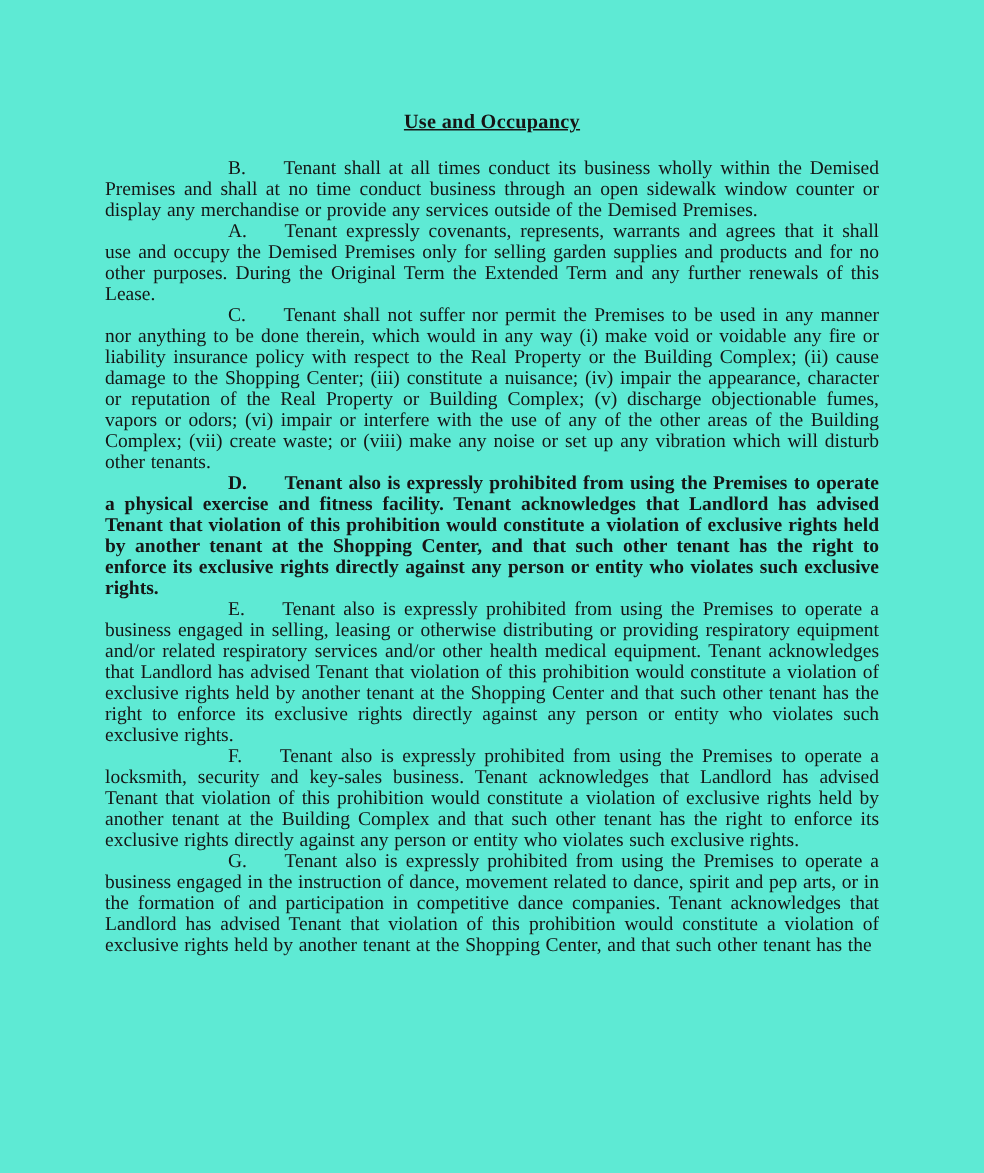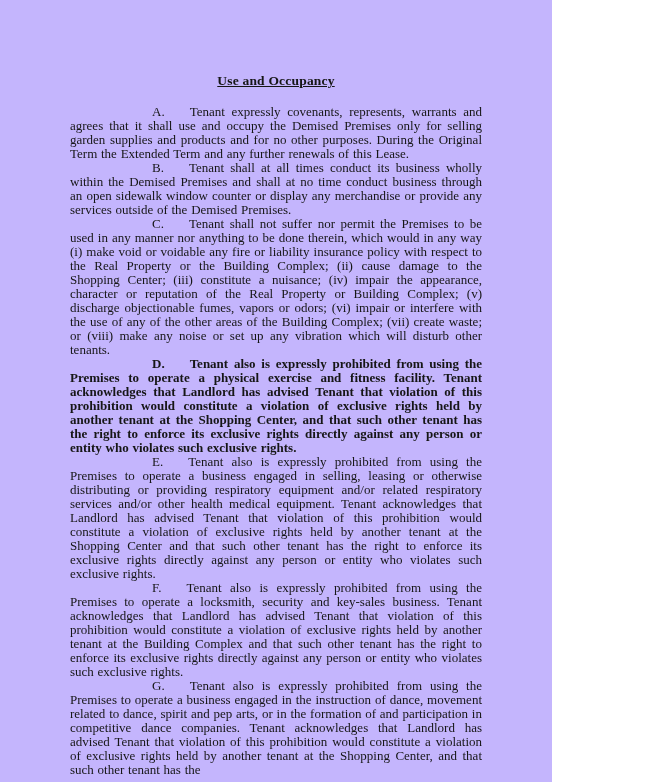--- a/index.html
+++ b/index.html
@@ -8,24 +8,24 @@
   }
   body {
     width: 656px;
     height: 782px;
     background: #ffffff;
     overflow: hidden;
     font-family: "Liberation Serif", "DejaVu Serif", serif;
   }
   .page {
     box-sizing: border-box;
-    width: 552px;
+    width: 656px;
     height: 782px;
     padding: 73px 70px 0 70px;
-    background: #c4b5fd;
+    background: #5eead4;
     color: #161616;
   }
   .doc-title {
     text-align: center;
     font-weight: bold;
     text-decoration: underline;
     font-size: 13.5px;
     line-height: 16px;
     margin: 0 0 16px 0;
     letter-spacing: 0.2px;
@@ -49,23 +49,23 @@
   .m-e { margin-bottom: 14px; }
   .m-f { margin-bottom: 8px;  }
 </style>
 </head>
 <body>
 
 <div class="page">
 
   <h1 class="doc-title">Use and Occupancy</h1>
 
+  <p class="para m-b"><span>B.</span><span class="tab"></span><span>Tenant shall at all times conduct its business wholly within the Demised Premises and shall at no time conduct business through an open sidewalk window counter or display any merchandise or provide any services outside of the Demised Premises.</span></p>
+
   <p class="para m-a"><span>A.</span><span class="tab"></span><span>Tenant expressly covenants, represents, warrants and agrees that it shall use and occupy the Demised Premises only for selling garden supplies and products and for no other purposes. During the Original Term the Extended Term and any further renewals of this Lease.</span></p>
-
-  <p class="para m-b"><span>B.</span><span class="tab"></span><span>Tenant shall at all times conduct its business wholly within the Demised Premises and shall at no time conduct business through an open sidewalk window counter or display any merchandise or provide any services outside of the Demised Premises.</span></p>
 
   <p class="para m-c"><span>C.</span><span class="tab"></span><span>Tenant shall not suffer nor permit the Premises to be used in any manner nor anything to be done therein, which would in any way (i) make void or voidable any fire or liability insurance policy with respect to the Real Property or the Building Complex; (ii) cause damage to the Shopping Center; (iii) constitute a nuisance; (iv) impair the appearance, character or reputation of the Real Property or Building Complex; (v) discharge objectionable fumes, vapors or odors; (vi) impair or interfere with the use of any of the other areas of the Building Complex; (vii) create waste; or (viii) make any noise or set up any vibration which will disturb other tenants.</span></p>
 
   <p class="para m-d"><span>D.</span><span class="tab"></span><span>Tenant also is expressly prohibited from using the Premises to operate a physical exercise and fitness facility. Tenant acknowledges that Landlord has advised Tenant that violation of this prohibition would constitute a violation of exclusive rights held by another tenant at the Shopping Center, and that such other tenant has the right to enforce its exclusive rights directly against any person or entity who violates such exclusive rights.</span></p>
 
   <p class="para m-e"><span>E.</span><span class="tab"></span><span>Tenant also is expressly prohibited from using the Premises to operate a business engaged in selling, leasing or otherwise distributing or providing respiratory equipment and/or related respiratory services and/or other health medical equipment. Tenant acknowledges that Landlord has advised Tenant that violation of this prohibition would constitute a violation of exclusive rights held by another tenant at the Shopping Center and that such other tenant has the right to enforce its exclusive rights directly against any person or entity who violates such exclusive rights.</span></p>
 
   <p class="para m-f"><span>F.</span><span class="tab"></span><span>Tenant also is expressly prohibited from using the Premises to operate a locksmith, security and key-sales business. Tenant acknowledges that Landlord has advised Tenant that violation of this prohibition would constitute a violation of exclusive rights held by another tenant at the Building Complex and that such other tenant has the right to enforce its exclusive rights directly against any person or entity who violates such exclusive rights.</span></p>
 
   <p class="para"><span>G.</span><span class="tab"></span><span>Tenant also is expressly prohibited from using the Premises to operate a business engaged in the instruction of dance, movement related to dance, spirit and pep arts, or in the formation of and participation in competitive dance companies. Tenant acknowledges that Landlord has advised Tenant that violation of this prohibition would constitute a violation of exclusive rights held by another tenant at the Shopping Center, and that such other tenant has the</span></p>

